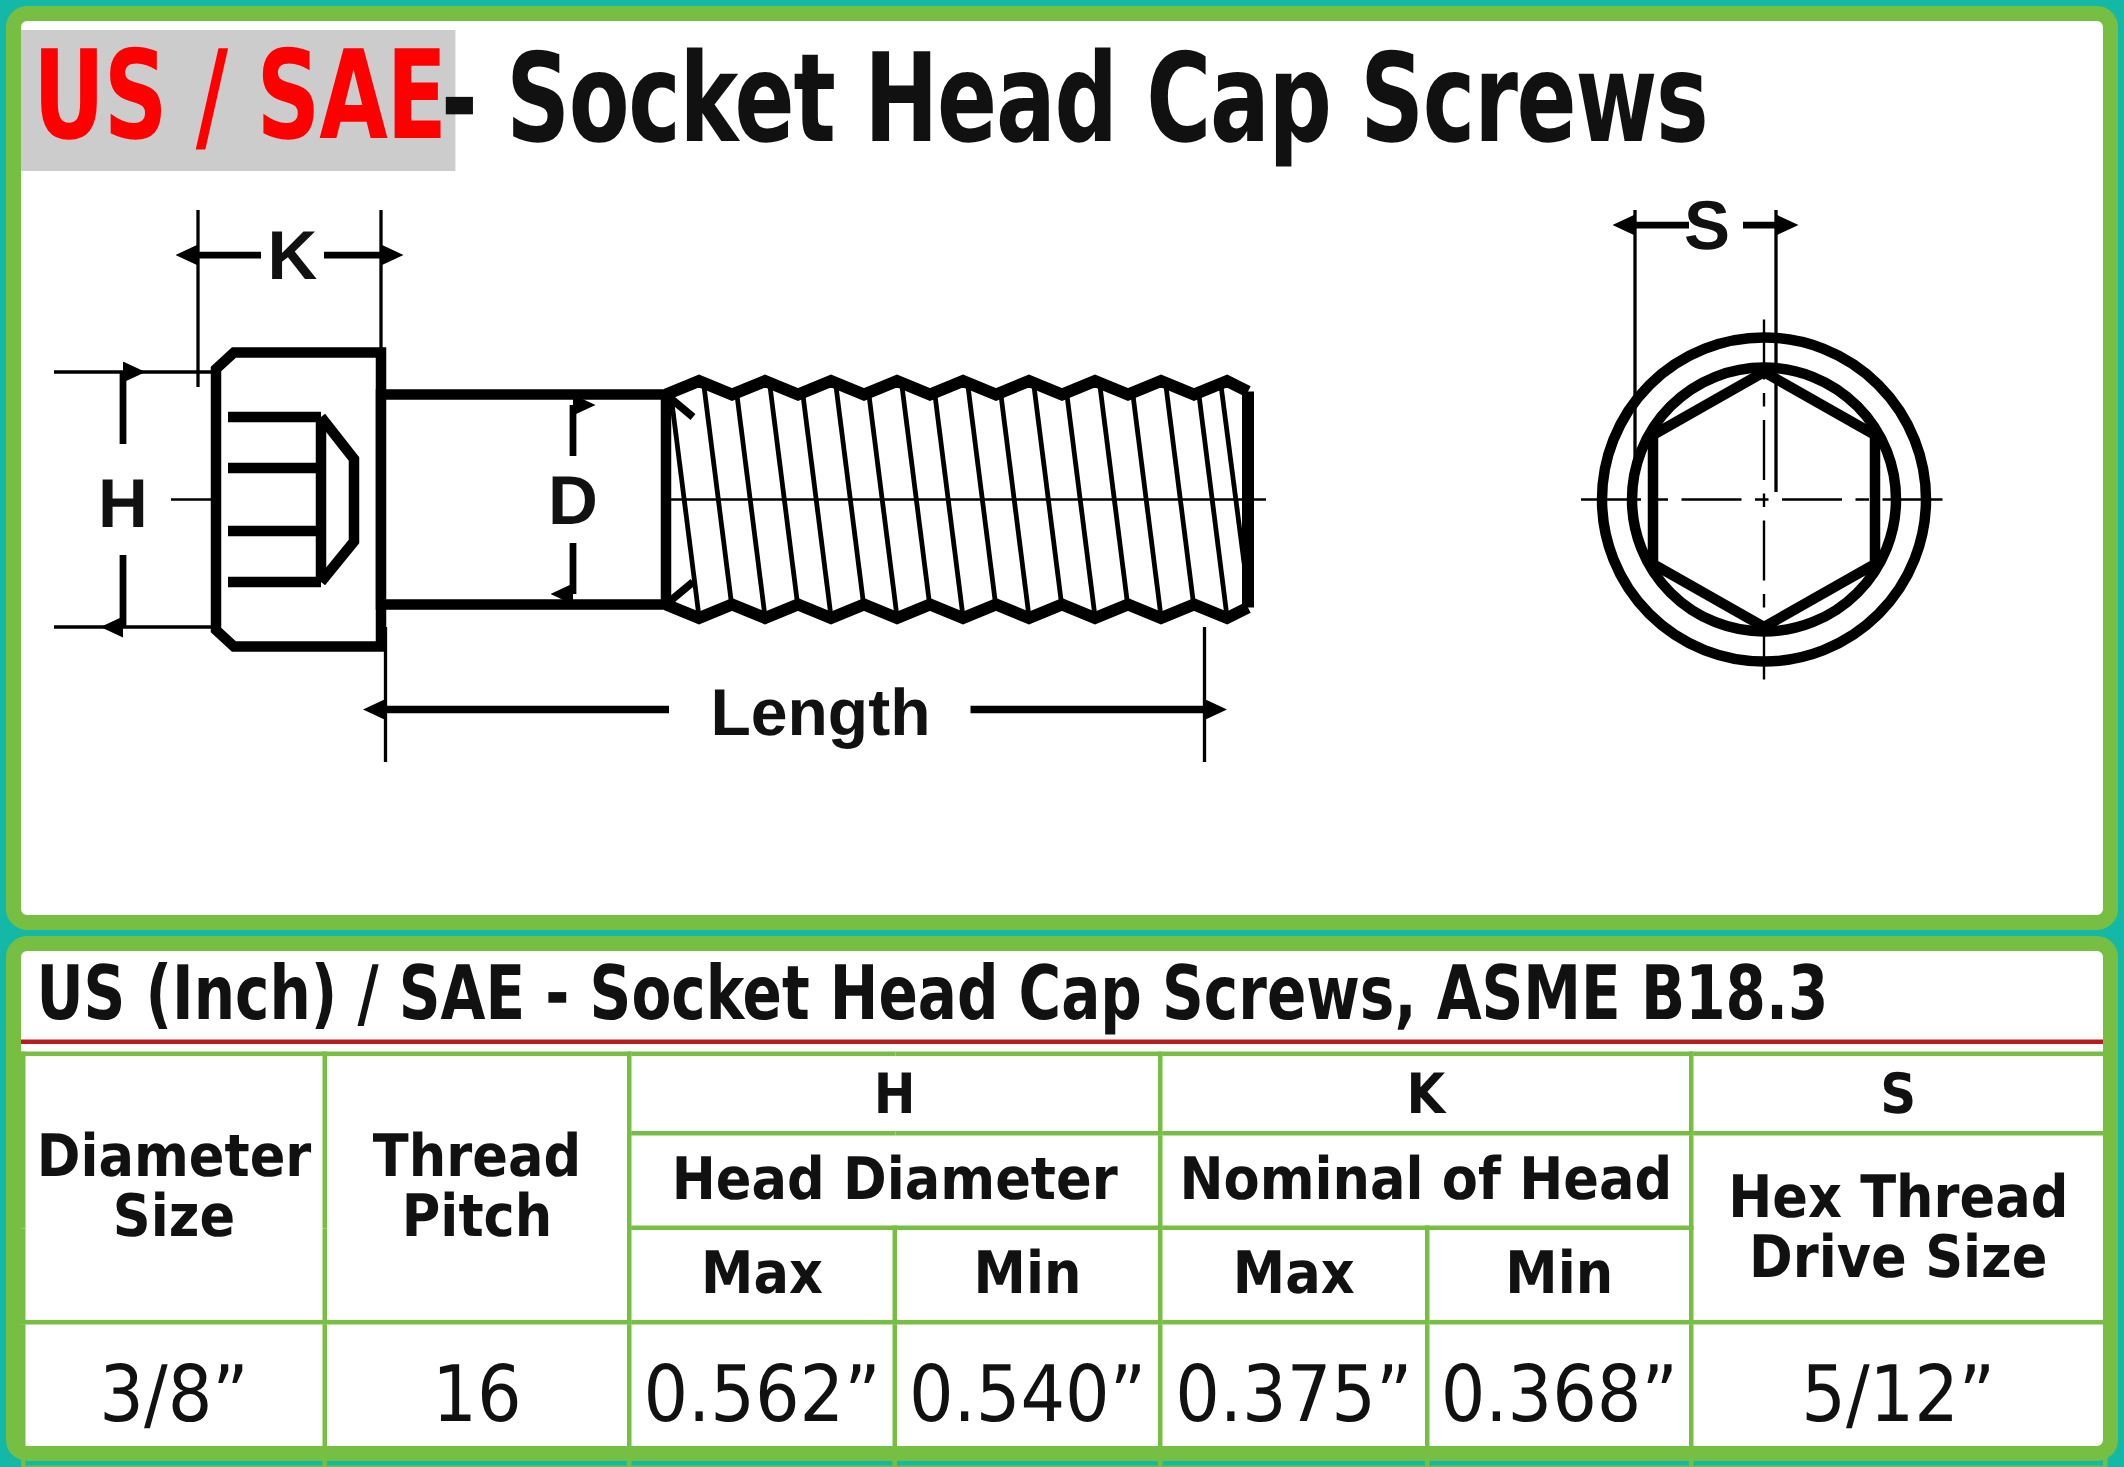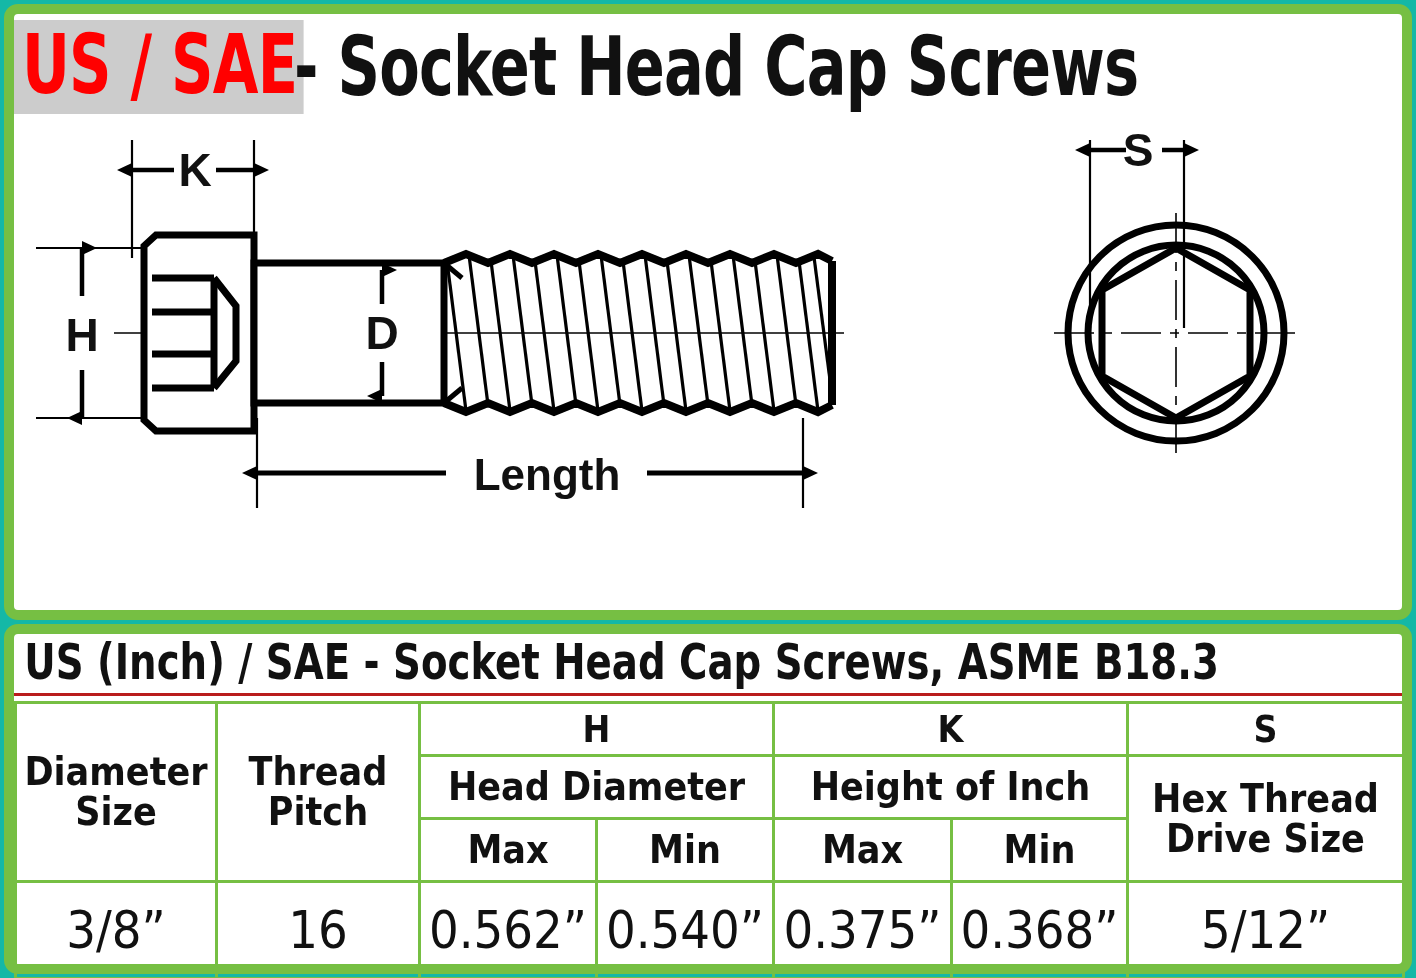--- a/index.html
+++ b/index.html
@@ -259,21 +259,21 @@
             <div>Thread</div>
             <div>Pitch</div>
           </td>
           <td class="sym edgeT" colspan="2">H</td>
           <td class="sym edgeT" colspan="2">K</td>
           <td class="sym edgeT edgeR">S</td>
         </tr>
 
         <tr>
           <td class="hd" colspan="2" style="height:58px">Head Diameter</td>
-          <td class="hd" colspan="2" style="height:58px">Height of Inch</td>
+          <td class="hd" colspan="2" style="height:58px">Nominal of Head</td>
           <td class="hd edgeR" rowspan="2">
             <div>Hex Thread</div>
             <div>Drive Size</div>
           </td>
         </tr>
 
         <tr>
           <td class="hd noright" style="height:58px">Max</td>
           <td class="hd noleft" style="height:58px">Min</td>
           <td class="hd noright" style="height:58px">Max</td>

